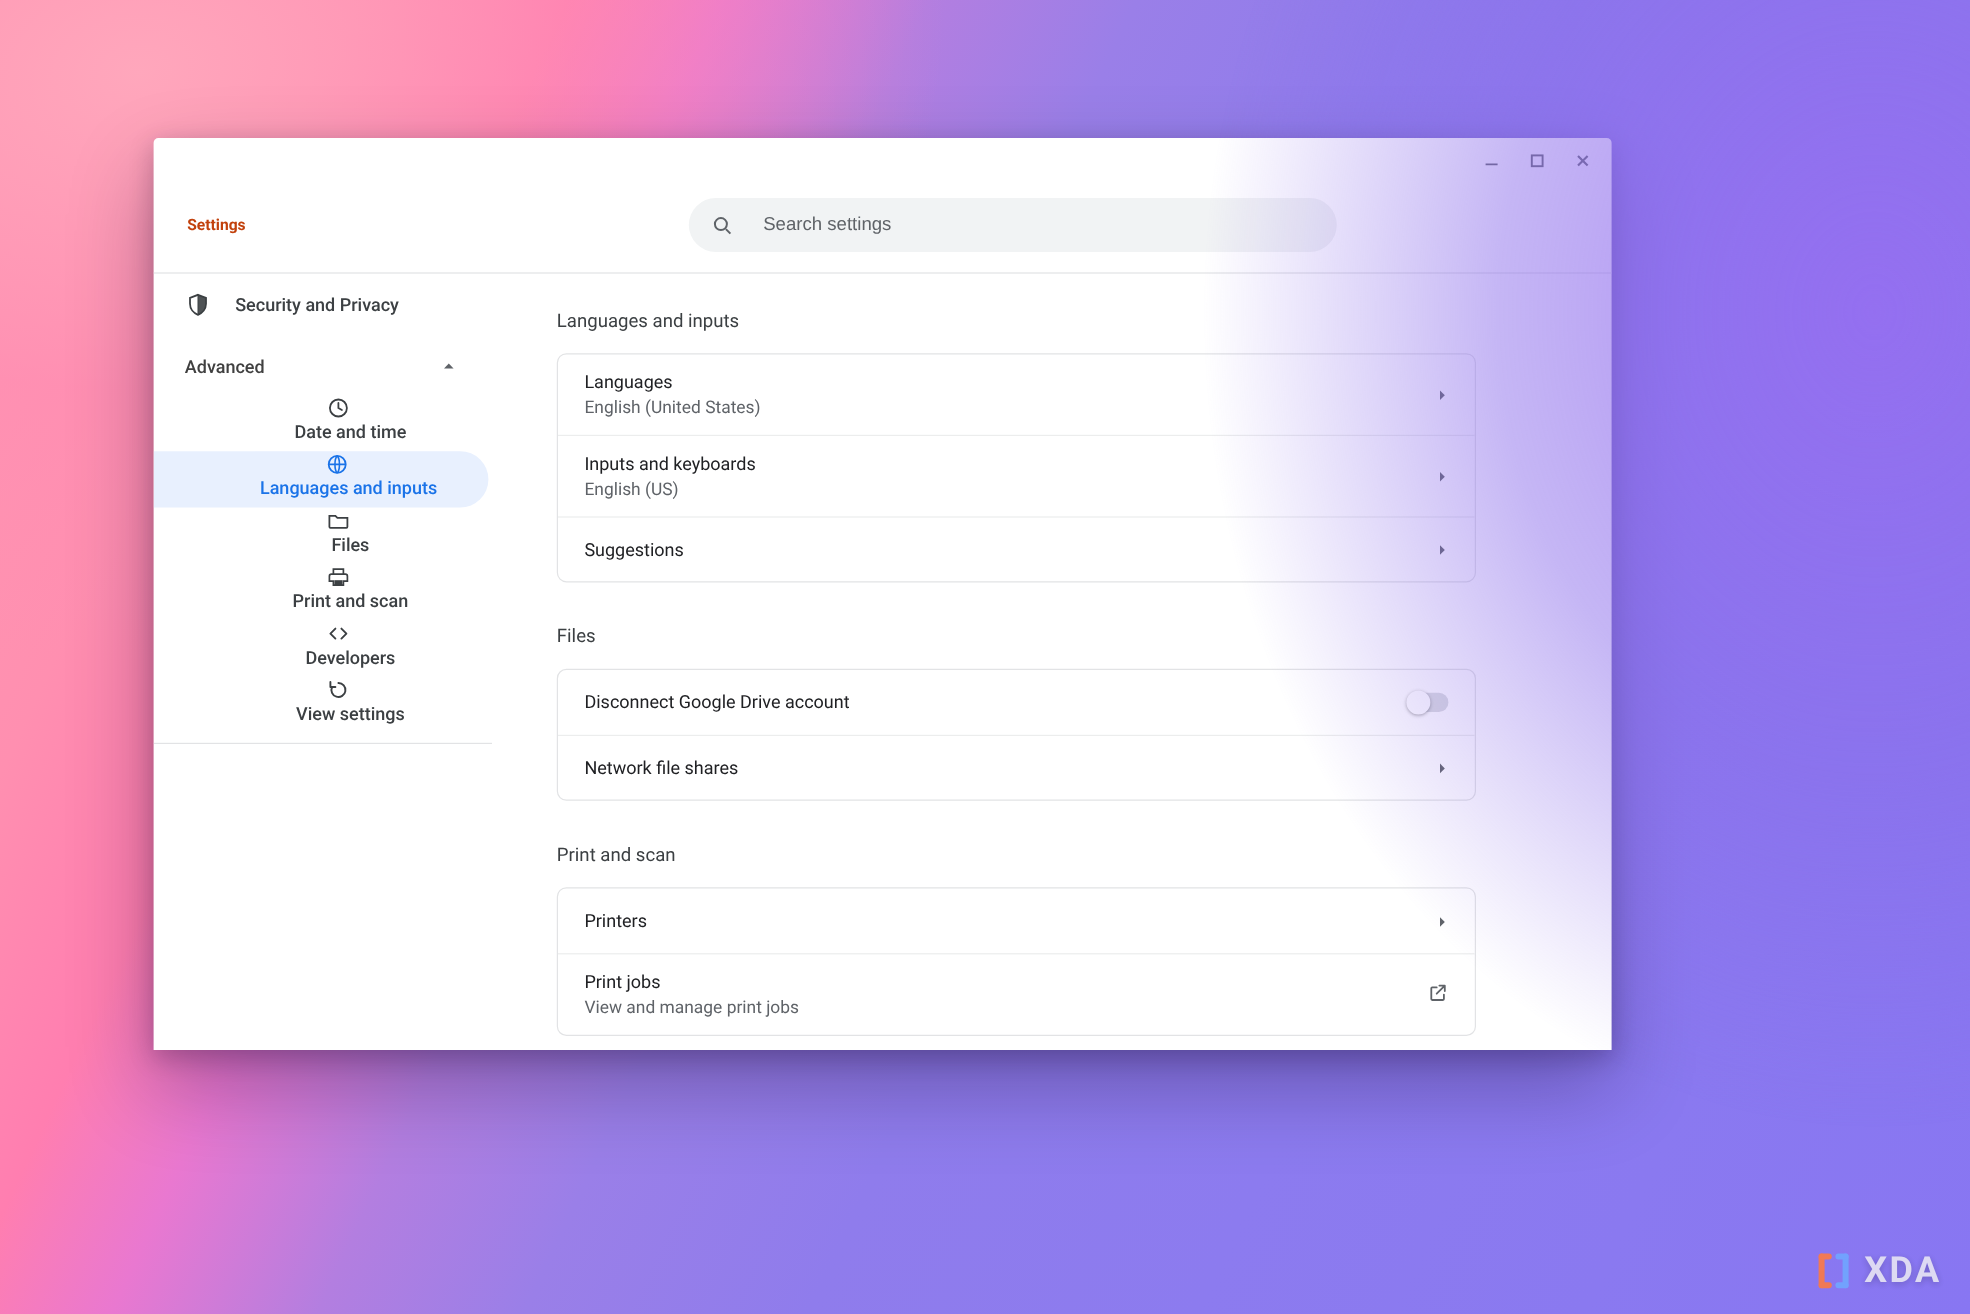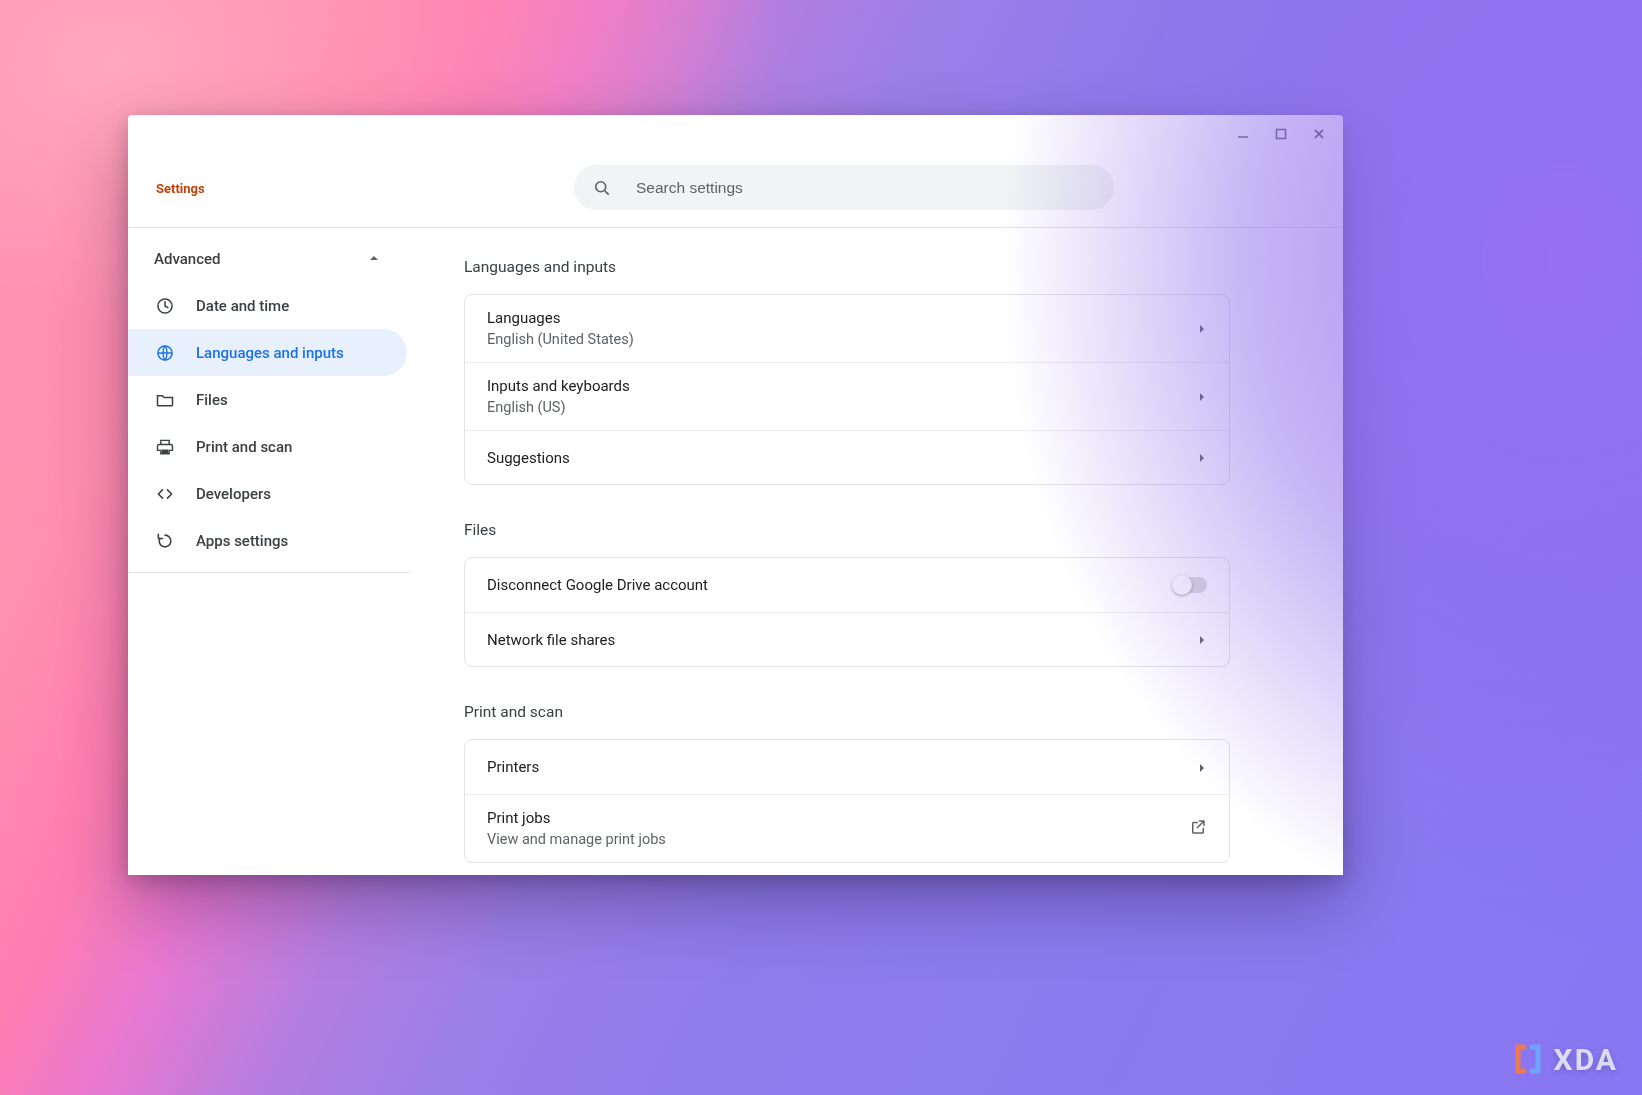--- a/index.html
+++ b/index.html
@@ -102,21 +102,21 @@
     padding-left: 26px;
     font-size: 15px; font-weight: 500; color: #3c4043;
     cursor: pointer;
   }
   .nav-item .icon {
     width: 22px; height: 22px;
     display: inline-flex; align-items: center; justify-content: center;
     color: #3c4043;
   }
   .nav-item .lbl { margin-left: 20px; }
-  .nav-item.indent { padding-left: 26px; }
+  .nav-item.indent { padding-left: 26px; flex-direction: column; }
   .nav-item.selected {
     background: #e8f0fe;
     color: #1a73e8;
     border-top-right-radius: 24px;
     border-bottom-right-radius: 24px;
     width: 279px;
   }
   .nav-item.selected .icon { color: #1a73e8; }
   .nav-group {
     display: flex; align-items: center;
@@ -168,21 +168,21 @@
   }
   .toggle::after {
     content: "";
     position: absolute; left: -1px; top: -2px;
     width: 20px; height: 20px; border-radius: 50%;
     background: #fff; box-shadow: 0 1px 3px rgba(0,0,0,.35);
   }
 
   .watermark {
     position: absolute; right: 24px; bottom: 18px;
-    display: flex; align-items: center; gap: 8px;
+    display: flex; gap: 8px;
     color: #e9e8f3; opacity: .88;
     text-shadow: 0 2px 6px rgba(0,0,0,.22);
   }
   .watermark .glyph {
     width: 36px; height: 36px; display:inline-flex; align-items:center; justify-content:center;
   }
   .watermark .txt { font-size: 30px; font-weight: 700; letter-spacing: 2px; }
 </style>
 </head>
 <body>
@@ -214,20 +214,30 @@
           <circle cx="10.5" cy="10.5" r="6" fill="none" stroke="currentColor" stroke-width="2"></circle>
           <path d="M15.5 15.5L20 20" stroke="currentColor" stroke-width="2"></path>
         </svg>
       <input type="text" placeholder="Search settings" style="">
     </div>
   </div>
 
   <div class="body">
 
     <div class="sidebar">
+      <div class="nav-item">
+        <span class="icon">
+          <svg viewBox="0 0 24 24" width="20" height="20">
+              <path d="M12 2l8 3v6c0 5-3.4 9.3-8 11-4.6-1.7-8-6-8-11V5l8-3z" fill="none" stroke="currentColor" stroke-width="1.8"></path>
+              <path d="M12 2v20" stroke="currentColor" stroke-width="1"></path>
+              <path d="M12 2l8 3v6c0 5-3.4 9.3-8 11z" fill="currentColor" opacity=".9"></path>
+            </svg>
+        </span>
+        <span class="lbl">Security and Privacy</span>
+      </div>
 
       <div class="nav-group">
         <span class="lbl">Advanced</span>
         <span class="caret">
           <svg viewBox="0 0 12 12">
               <path d="M2 8l4-4 4 4z" fill="currentColor"></path>
             </svg>
         </span>
       </div>
 
@@ -274,21 +284,21 @@
         </span>
         <span class="lbl">Developers</span>
       </div>
       <div class="nav-item indent">
         <span class="icon">
           <svg viewBox="0 0 24 24" width="20" height="20">
               <path d="M12 5a7 7 0 1 1-6.3 4" fill="none" stroke="currentColor" stroke-width="1.9" stroke-linecap="round"></path>
               <path d="M4 4v5h5" fill="none" stroke="currentColor" stroke-width="1.9" stroke-linecap="round" stroke-linejoin="round"></path>
             </svg>
         </span>
-        <span class="lbl">Apps settings</span>
+        <span class="lbl">View settings</span>
       </div>
 
       <div class="hr"></div>
     </div>
 
     <div class="content">
       <div class="section-h">Languages and inputs</div>
       <div class="card">
         <div class="row twoline">
           <div class="texts">

